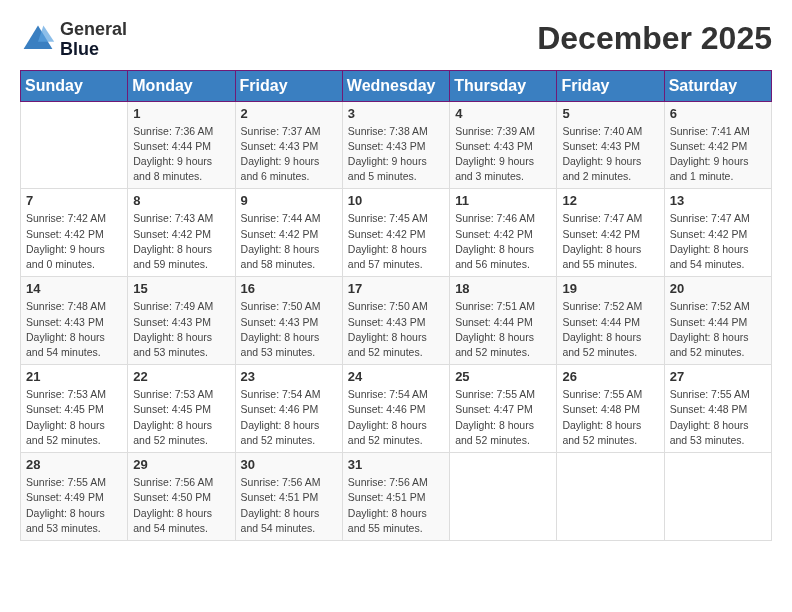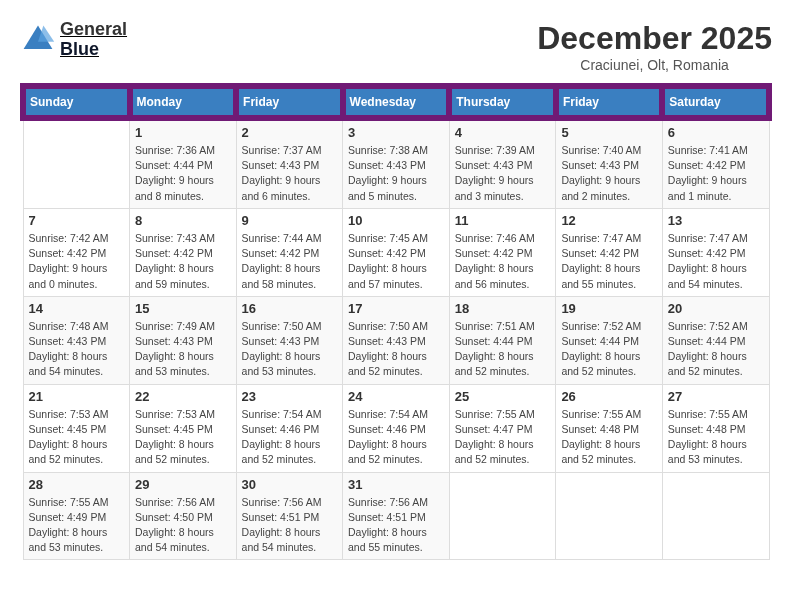--- a/index.html
+++ b/index.html
@@ -13,21 +13,20 @@
     .header {
       display: flex;
       justify-content: space-between;
       align-items: flex-start;
       margin-bottom: 10px;
     }
     .logo {
       display: flex;
       align-items: center;
       gap: 4px;
-      text-decoration: underline;
     }
     .logo-text {
       display: flex;
       flex-direction: column;
       line-height: 1.1;
     }
     .logo-general {
       font-size: 18px;
       font-weight: bold;
       color: #333;
@@ -56,23 +55,23 @@
     table {
       width: 100%;
       border-collapse: collapse;
       font-size: 11px;
     }
     thead tr th {
       background-color: #3a7fc1;
       color: white;
       padding: 6px 4px;
       text-align: left;
-      font-size: 12px;
-      font-weight: bold;
-      border: 6px solid #701a75;
+      font-size: 16px;
+      font-weight: bold;
+      border: 1px solid #701a75;
     }
     tbody tr td {
       vertical-align: top;
       padding: 4px 5px;
       border: 1px solid #ddd;
       min-height: 80px;
       width: 107px;
       background: #fff;
     }
     tbody tr:nth-child(odd) td {
@@ -102,21 +101,20 @@
       <polygon points="20,4 36,30 4,30" fill="#3a7fc1"></polygon>
       <polygon points="26,4 38,22 20,22" fill="#5ba3e0" opacity="0.7"></polygon>
     </svg>
     <div class="logo-text">
       <span class="logo-general">General</span>
       <span class="logo-blue">Blue</span>
     </div>
   </div>
   <div class="title-area">
     <div class="month-title">December 2025</div>
-    <div class="location">Craciunei, Olt, Romania</div>
   </div>
 </div>
 
 <table>
   <thead>
     <tr>
     <th>Sunday</th>
         <th>Monday</th>
         <th>Friday</th>
         <th>Wednesday</th>

